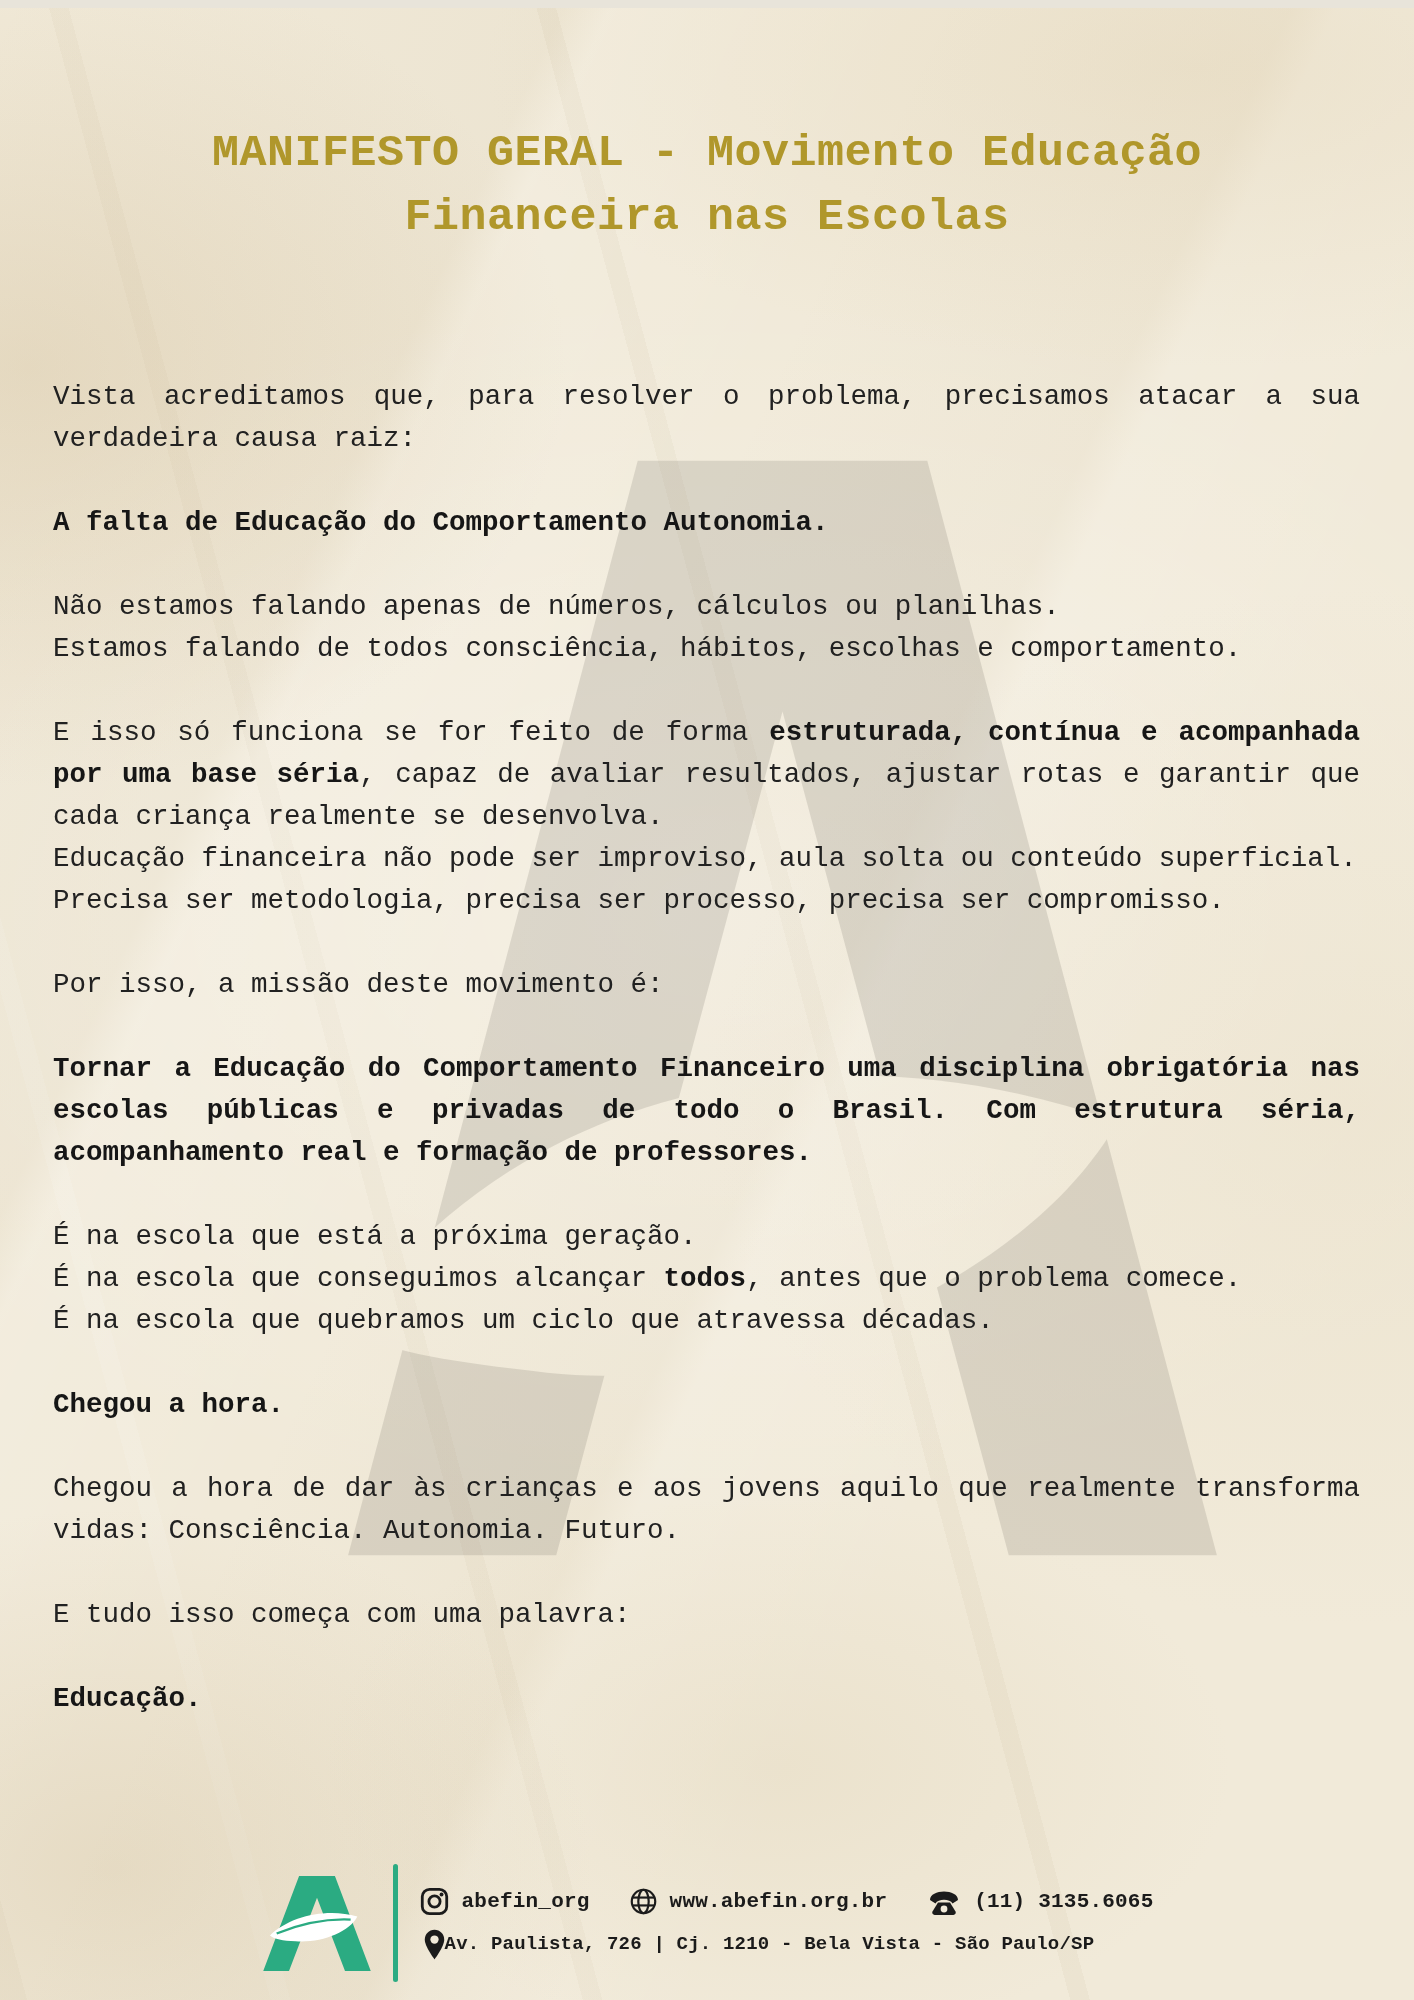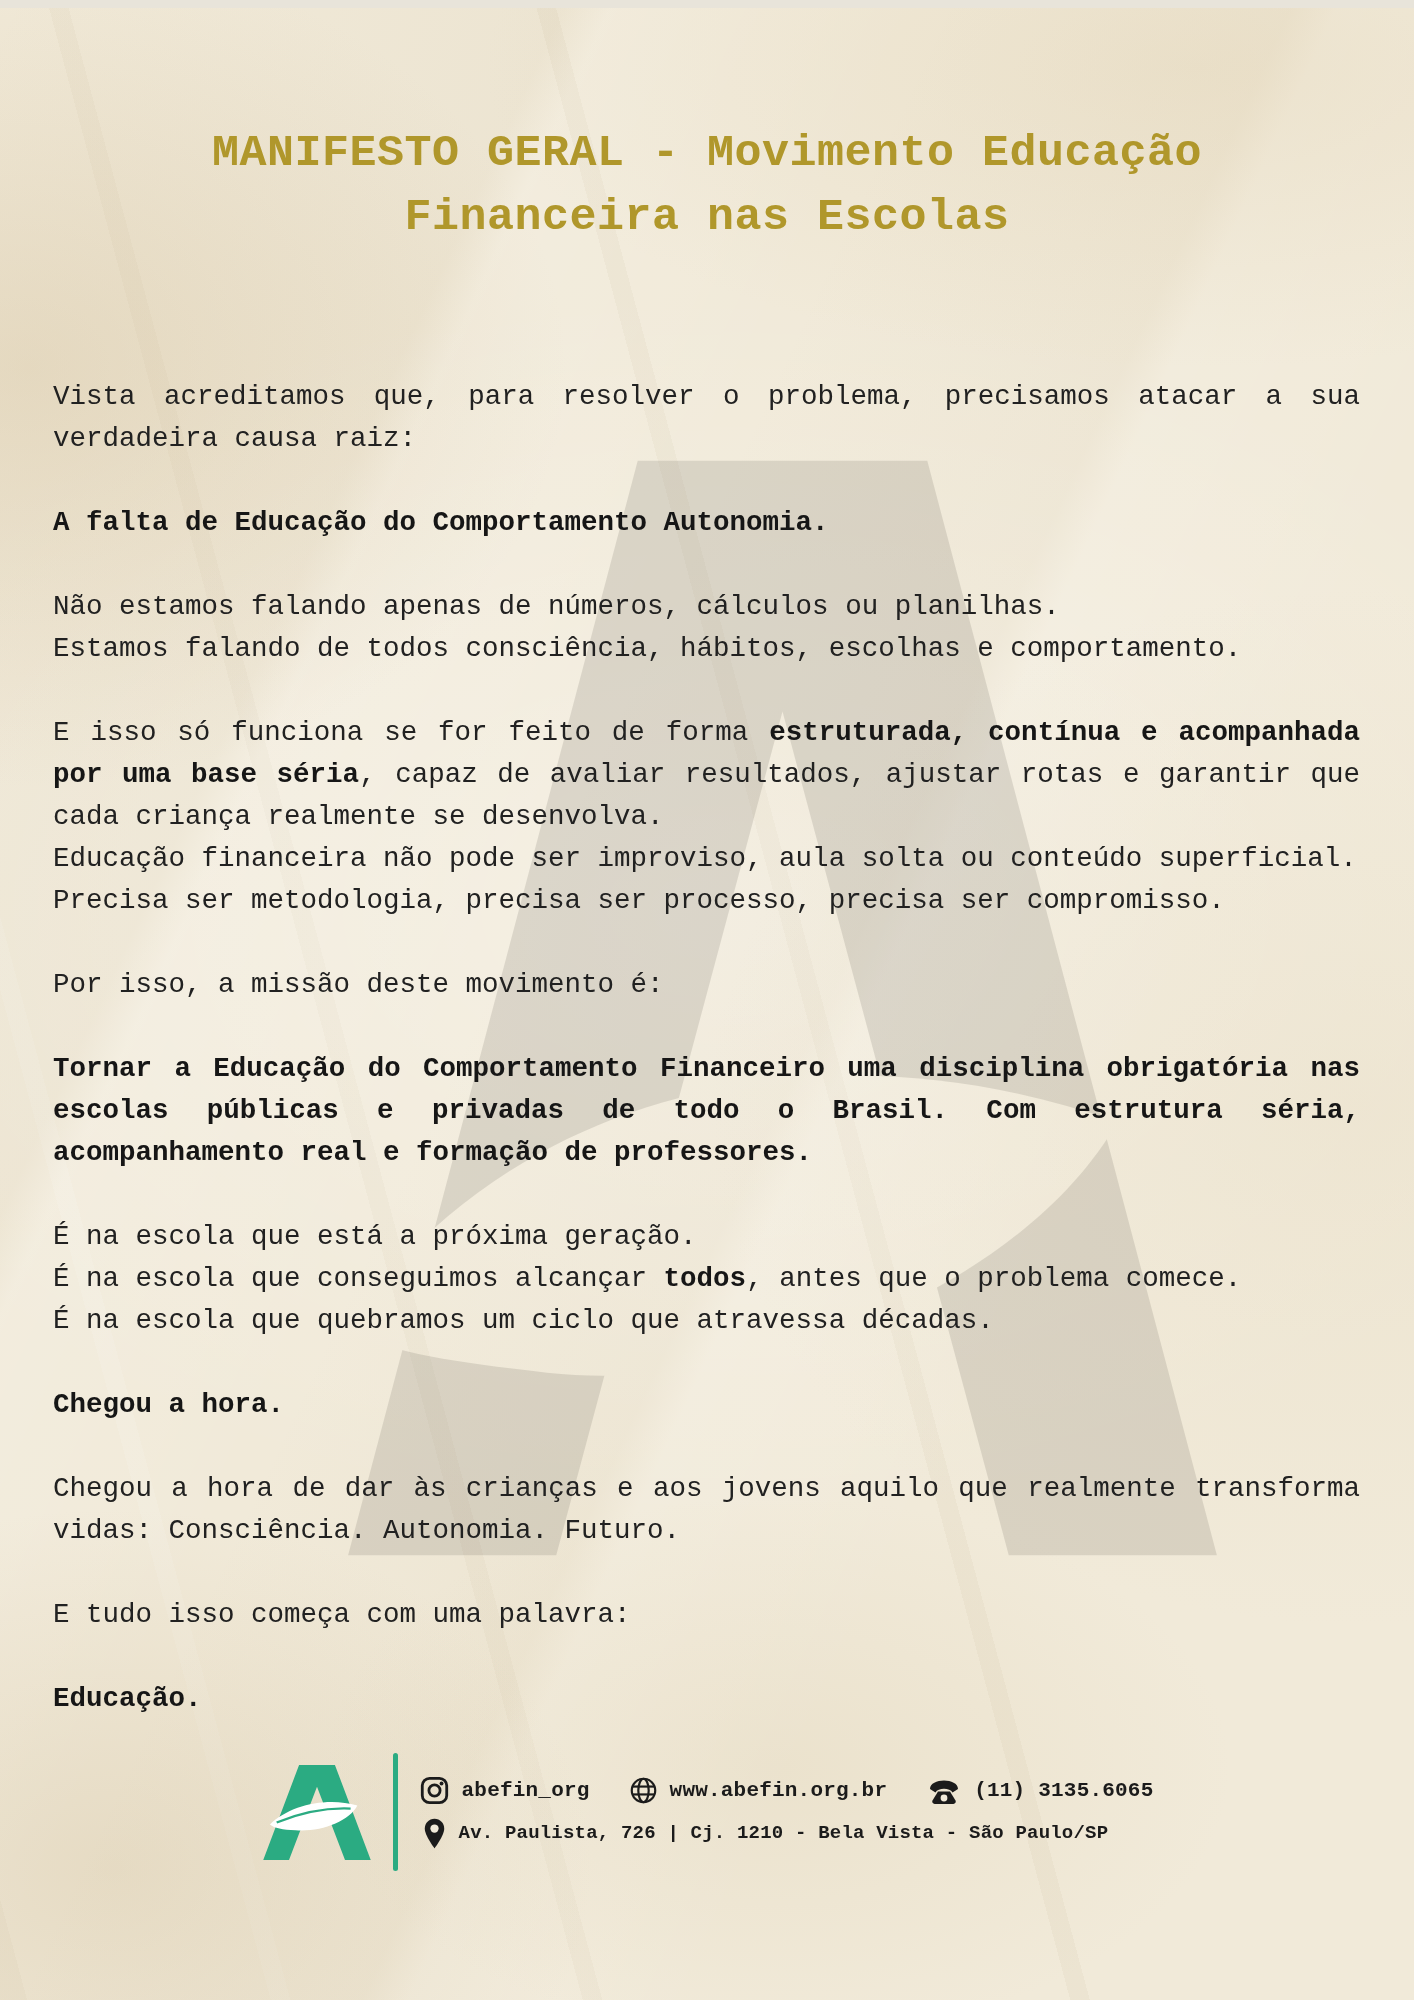--- a/index.html
+++ b/index.html
@@ -53,21 +53,21 @@
     margin:0 0 42px 0;
     font-size:27.5px;
     line-height:42px;
     color:var(--ink);
     text-align:left;
   }
   .para.justify{text-align:justify;}
   .para strong{font-weight:700;color:#161616;}
   .footer{
     position:absolute;
-    top:1745px;left:0;width:100%;
+    top:1856px;left:0;width:100%;
     display:flex;
     justify-content:center;
     align-items:center;
   }
   .footer-logo{width:112px;height:99px;display:block;}
   .footer-divider{
     width:5px;height:118px;
     background:var(--green);
     border-radius:3px;
     margin:0 22px 0 20px;
@@ -75,21 +75,21 @@
   .footer-info{display:flex;flex-direction:column;gap:13px;}
   .contact-row{display:flex;align-items:center;gap:40px;}
   .contact-item{display:flex;align-items:center;gap:13px;}
   .contact-item .txt{
     font-weight:700;
     font-size:21px;
     color:#1b1b1b;
     letter-spacing:0.2px;
     white-space:nowrap;
   }
-  .address-row{display:flex;align-items:center;gap:14px;padding-left:4px;}
+  .address-row{display:flex;align-items:center;gap:0;padding-left:4px;}
   .address-row .txt{
     font-weight:700;
     font-size:19px;
     color:#1b1b1b;
     letter-spacing:0.2px;
     white-space:nowrap;
   }
   .ic{display:block;}
 </style>
 </head>

